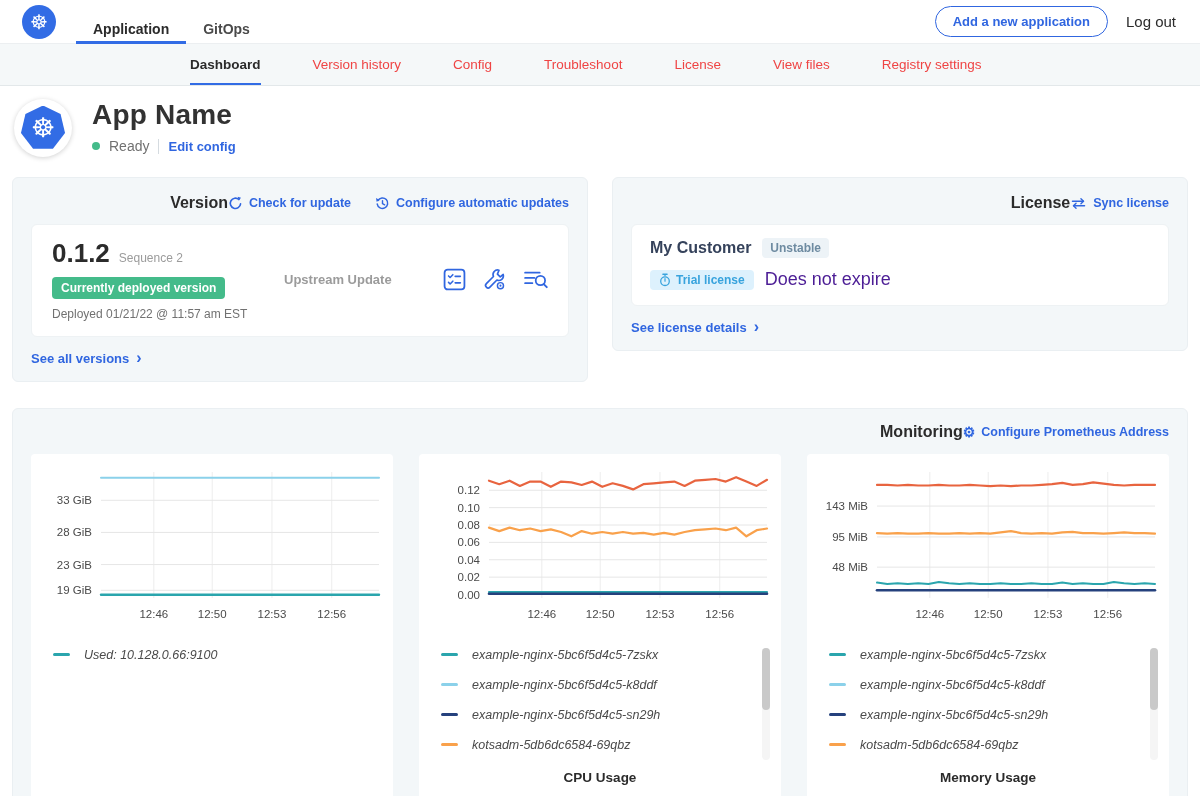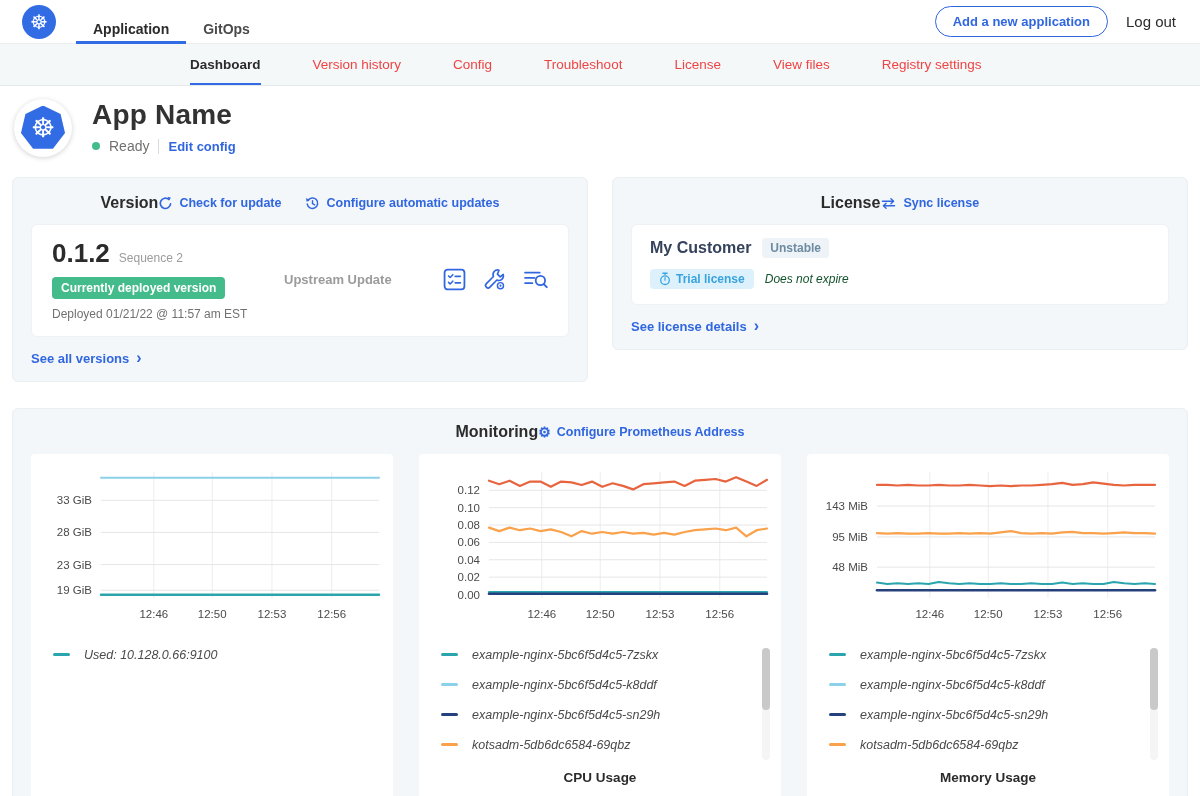--- a/index.html
+++ b/index.html
@@ -31,21 +31,21 @@
   .status-dot { width:8px; height:8px; border-radius:50%; background:#44bb8a; }
   .status-text { font-size:14px; color:#717171; }
   .vdiv { width:1px; height:15px; background:#d5dbe0; }
   .blue-link { color:#3066e0; font-weight:700; font-size:12.5px; display:inline-flex; align-items:center; gap:6px; cursor:pointer; white-space:nowrap; }
   .blue-link .chev { font-size:16px; font-weight:700; line-height:1; margin-left:1px; }
   .glyph-icon { font-size:14px; line-height:1; }
 
   
   .cards-row { display:flex; gap:24px; padding:10px 12px 0 12px; align-items:flex-start; }
   .panel { background:#f3f7f9; border:1px solid #eaeff2; border-radius:6px; }
-  .panel-head { display:flex; align-items:center; justify-content:center; }
+  .panel-head { display:flex; align-items:center; justify-content:flex-end; }
   .panel-title { font-size:16px; font-weight:700; color:#2b2b2b; }
   .head-links { display:flex; gap:24px; align-items:center; }
 
   .version-panel { width:576px; padding:16px 18px 14px; }
   .inner-card { margin-top:12px; background:#fff; border:1px solid #eef2f4; border-radius:6px; }
   .version-inner { padding:13px 20px 15px; display:flex; align-items:center; }
   .ver-left { width:226px; flex:0 0 auto; }
   .ver-row1 { display:flex; align-items:baseline; gap:9px; }
   .ver-number { font-size:26px; font-weight:700; color:#2b2b2b; }
   .ver-seq { font-size:12px; color:#9b9b9b; }
@@ -56,21 +56,21 @@
   .icon-btn { display:flex; cursor:pointer; }
   .see-link { margin-top:13px; font-size:13px; }
 
   .license-panel { width:576px; padding:16px 18px 14px; }
   .license-inner { padding:13px 18px 15px; }
   .cust-row { display:flex; align-items:center; gap:11px; }
   .cust-name { font-size:16px; font-weight:700; color:#35425b; }
   .channel-badge { background:#edf3f7; color:#6e8ba1; font-size:12px; font-weight:600; padding:3px 8px; border-radius:4px; }
   .trial-row { display:flex; align-items:center; gap:11px; margin-top:11px; }
   .trial-badge { background:#ddf1fd; color:#38a3dd; font-size:12px; font-weight:700; padding:3px 9px; border-radius:4px; display:inline-flex; align-items:center; gap:5px; }
-  .expire-text { font-size:12px; color:#14532d;font-style:italic; }
+  .expire-text { font-size:18px; color:#4c1d95; }
 
   
   .monitoring { margin:26px 12px 0; padding:14px 18px 16px; background:#f3f7f9; border:1px solid #eaeff2; border-radius:6px; }
   .charts-row { display:flex; gap:26px; margin-top:13px; }
   .chart-card { width:362px; height:346px; background:#fff; border-radius:4px; position:relative; padding:10px 8px 0; }
   .legend { margin-top:14px; padding-left:14px; position:relative; height:116px; overflow:hidden; }
   .legend-item { display:flex; align-items:center; margin-bottom:16px; font-size:12.5px; color:#4a4a4a;font-style:italic; }
   .legend-dash { width:17px; height:3px; border-radius:2px; margin-right:14px; flex:0 0 auto; }
   .legend-scrollbar { position:absolute; right:3px; top:0; width:8px; height:112px; background:#f5f5f5; border-radius:4px; }
   .legend-thumb { width:8px; height:62px; background:#c9c9c9; border-radius:4px; }

